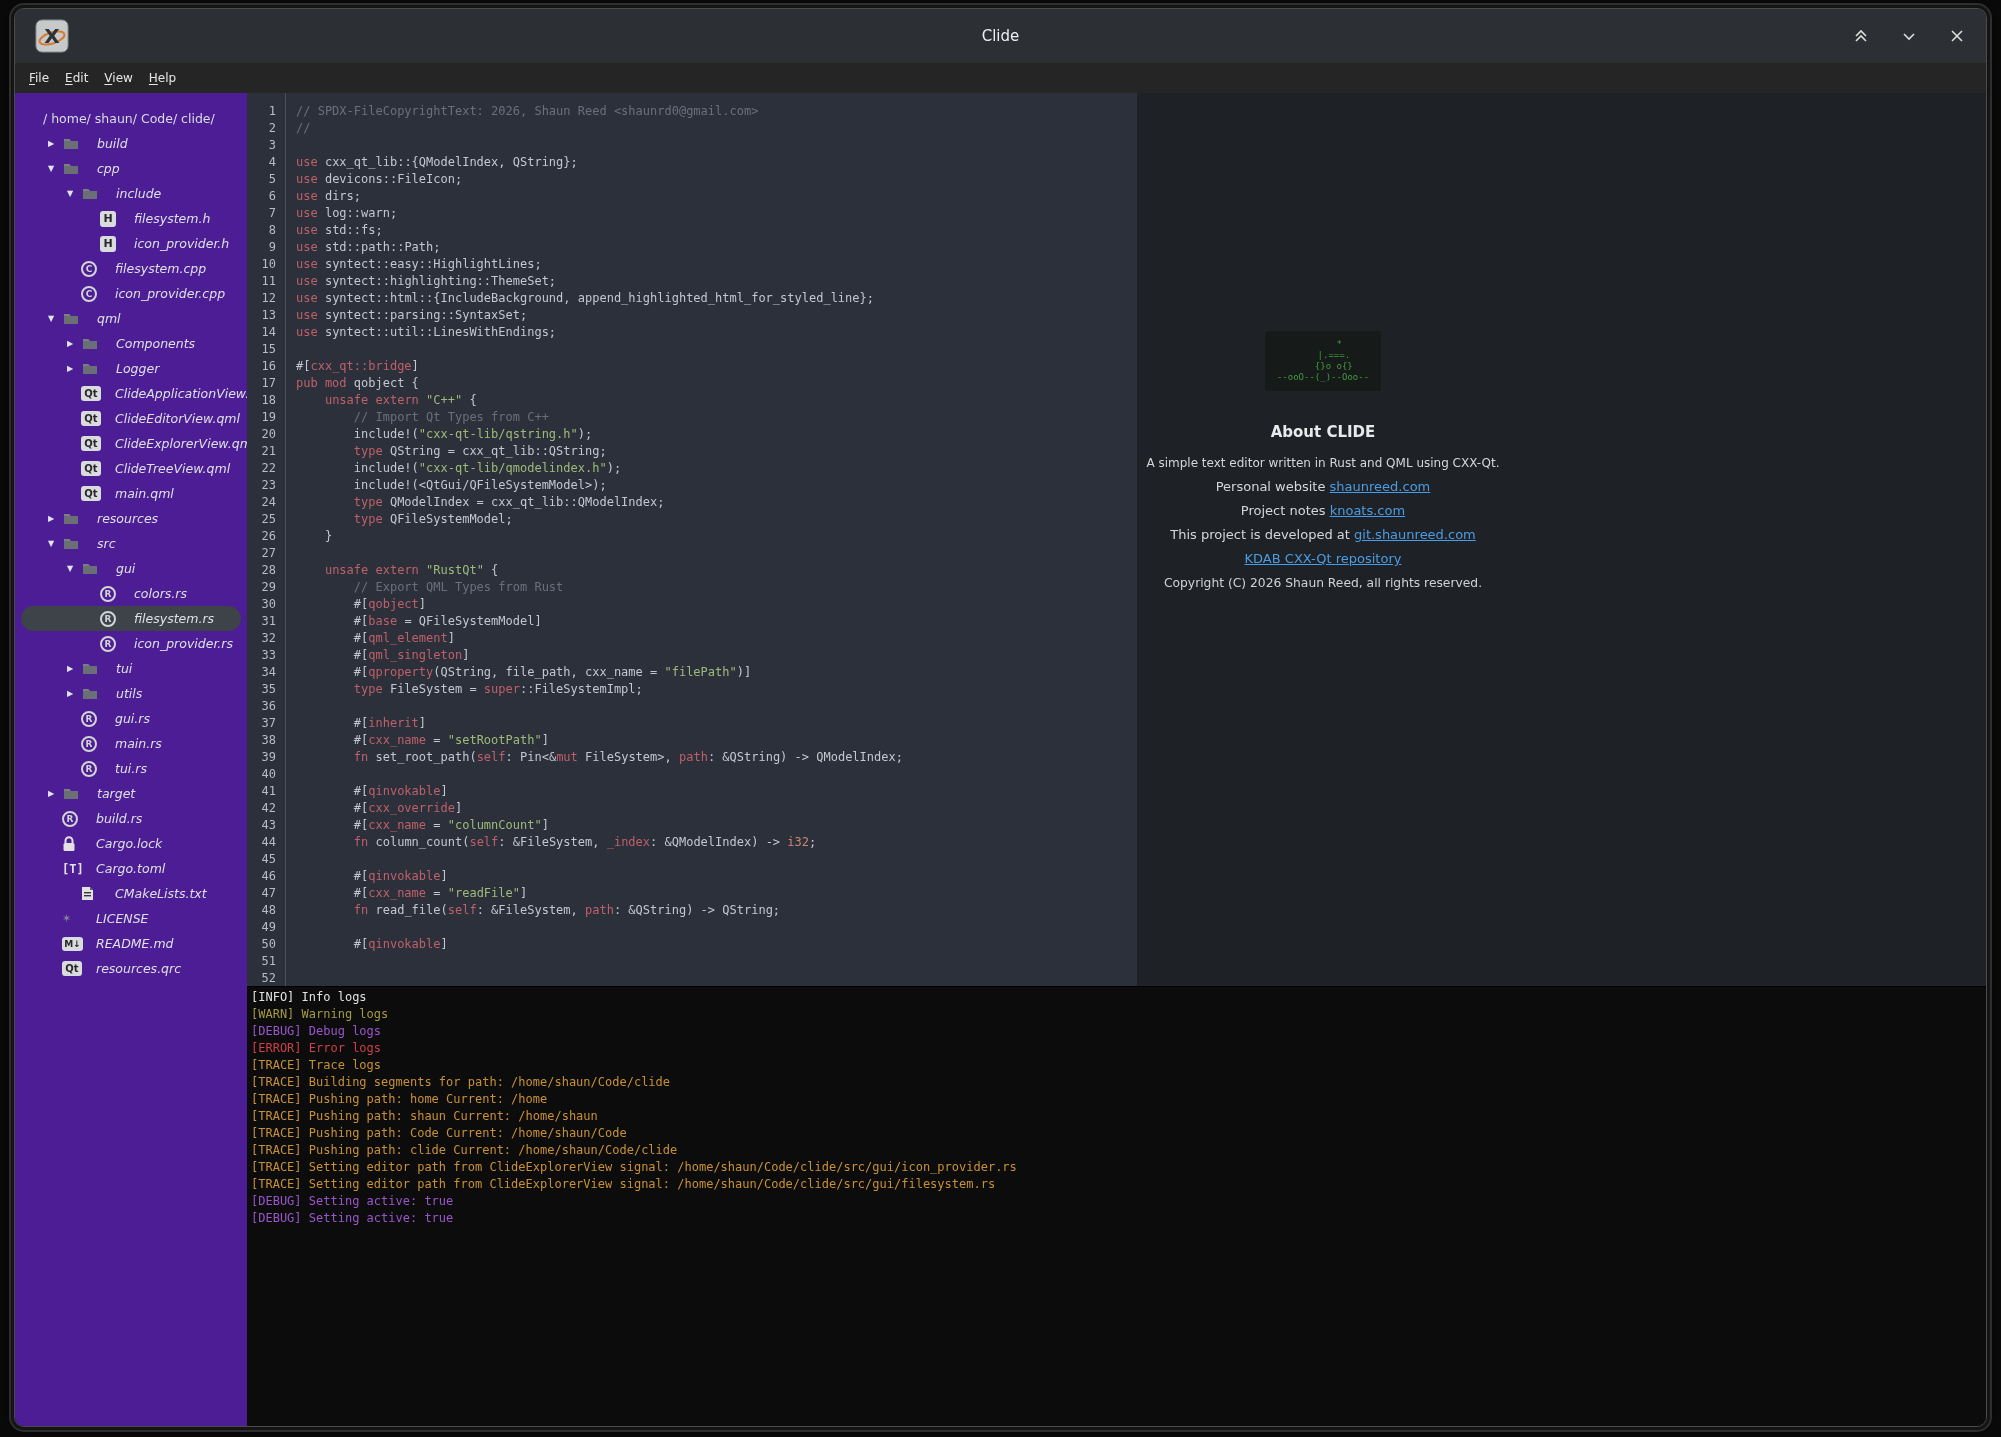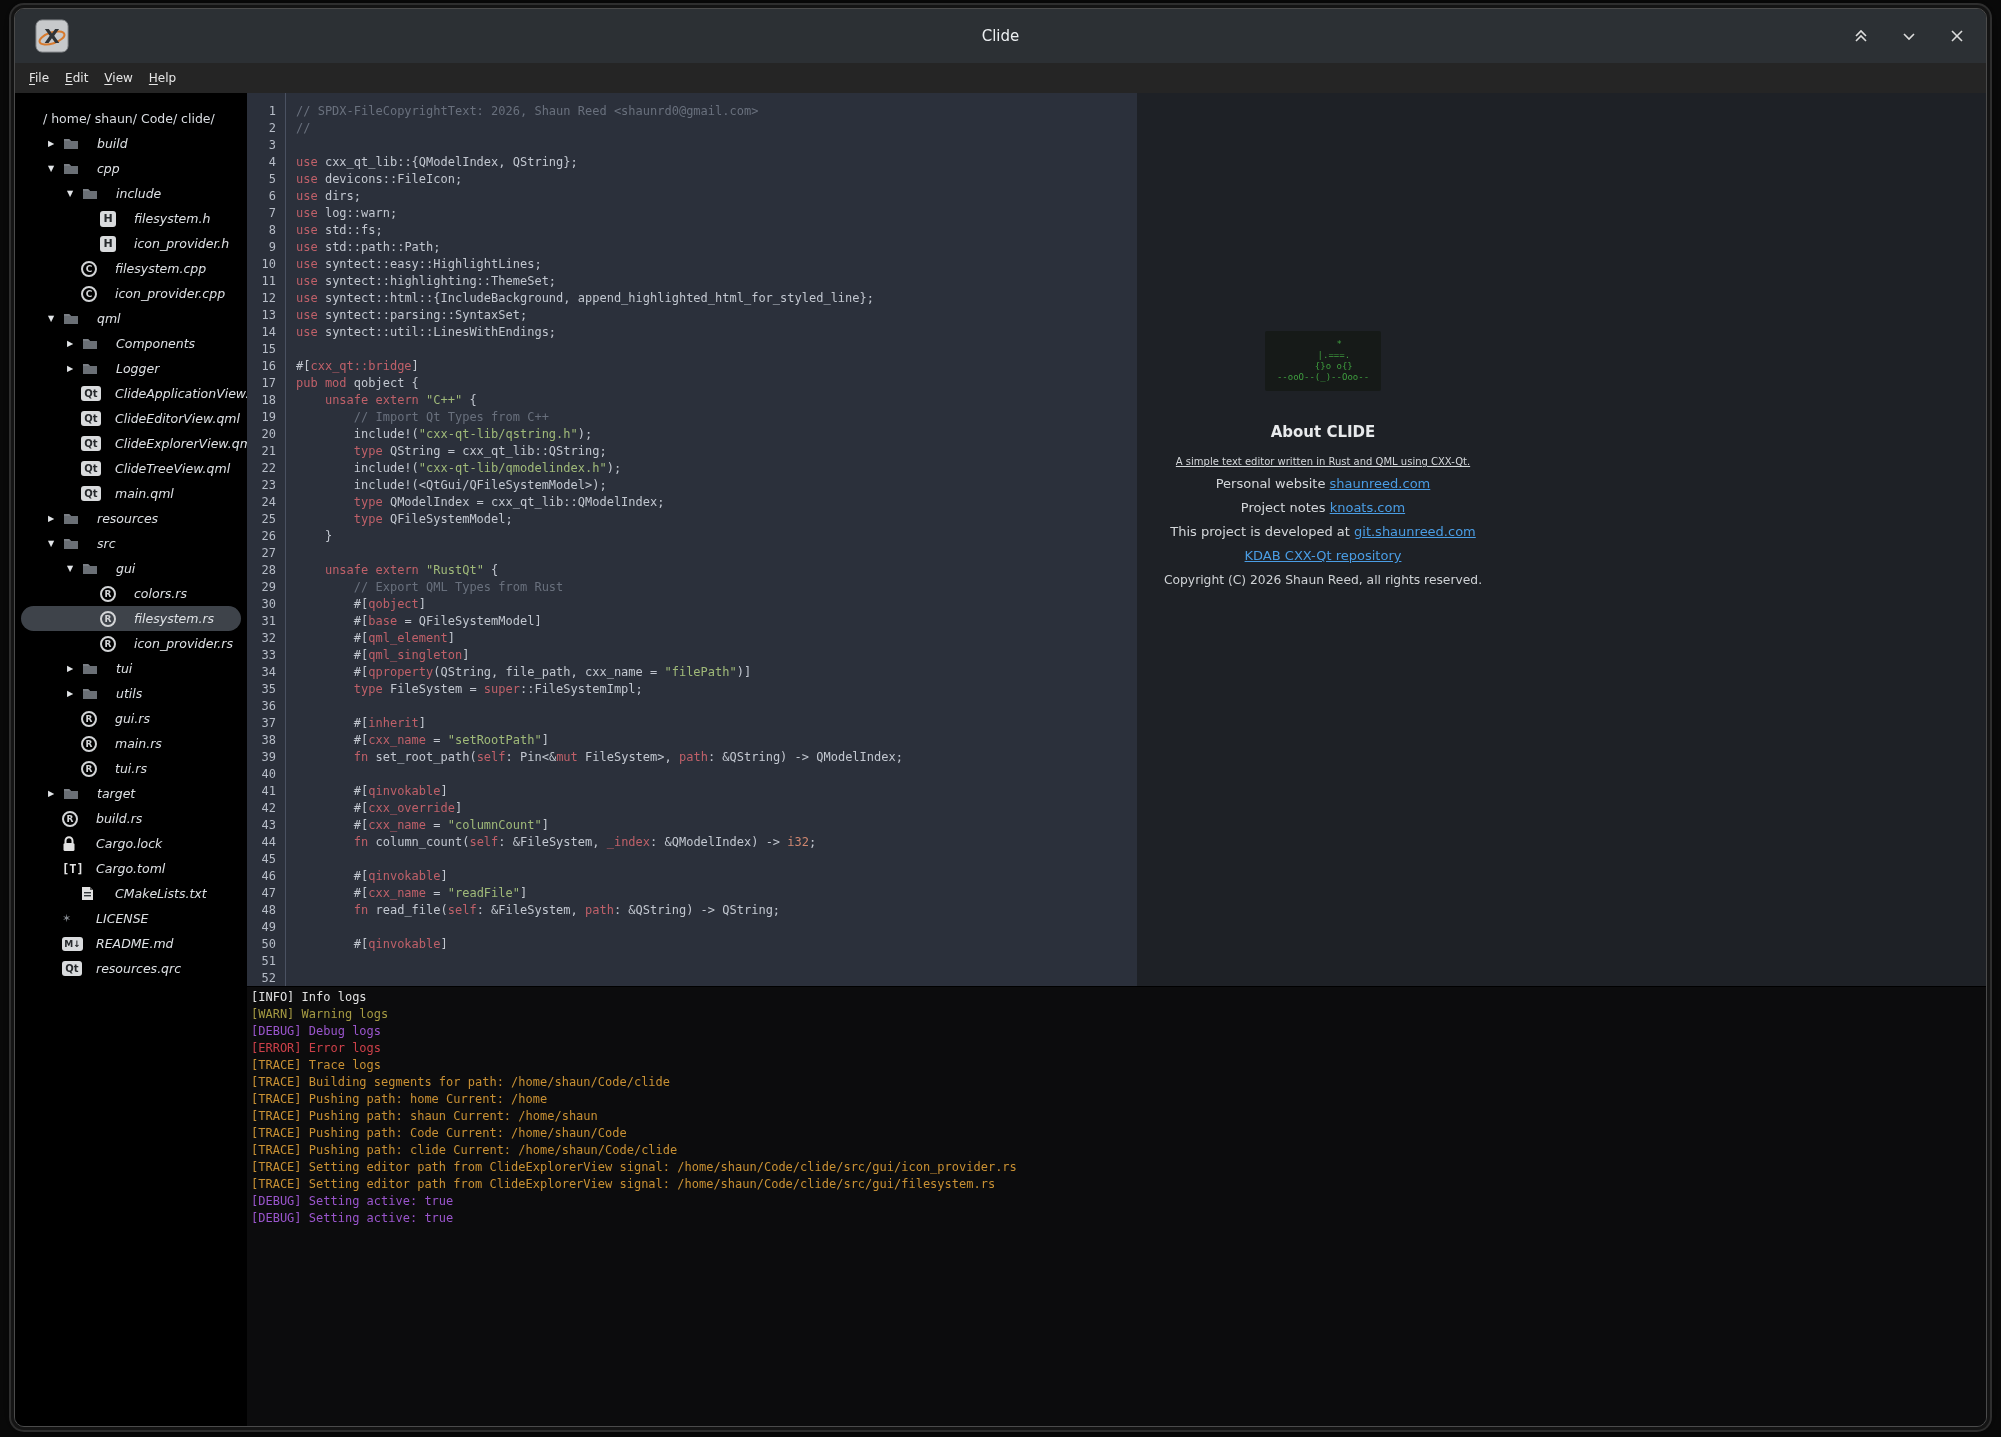--- a/index.html
+++ b/index.html
@@ -15,21 +15,21 @@
   .title{position:absolute;left:0;right:0;text-align:center;color:#eceff1;font-size:15px;}
   .controls{margin-left:auto;display:flex;gap:30px;z-index:1;align-items:center;}
   .wbtn{background:none;border:none;padding:0;margin:0;cursor:pointer;display:flex;align-items:center;}
   
   .menubar{height:30px;background:#252525;display:flex;align-items:center;padding-left:6px;flex:none;}
   .menu-item{color:#e6e6e6;font-size:12px;padding:0 8px;cursor:default;}
   .menu-item u{text-decoration:underline;text-underline-offset:2px;}
   
   .content{flex:1;display:flex;background:#1e2126;min-height:0;}
   
-  .sidebar{width:232px;flex:none;background:#000000;padding-top:13px;overflow:hidden;font-size:12.5px;color:#dde0e4;}
+  .sidebar{width:232px;flex:none;background:#4c1d95;padding-top:13px;overflow:hidden;font-size:12.5px;color:#dde0e4;}
   .rootrow{height:25px;display:flex;align-items:center;padding-left:28px;color:#d9dde2;}
   .trow{height:25px;display:flex;align-items:center;color:#dde0e4;white-space:nowrap;overflow:hidden;}
   .trow.sel{background:#3e434a;border-radius:13px;margin:0 6px;}
   .arrow{width:15px;flex:none;font-size:8px;color:#e2e5e8;display:inline-flex;align-items:center;}
   .ticon{width:22px;flex:none;display:inline-flex;align-items:center;justify-content:flex-start;}
   .tlabel{margin-left:12px;font-style:italic;}
   .badge{display:inline-flex;align-items:center;justify-content:center;background:#d9dbdd;color:#26292c;
     font-weight:bold;border-radius:3px;font-size:10px;}
   .badge.h{width:16px;height:16px;font-size:11px;}
   .badge.qt{width:20px;height:15px;font-size:10px;}
@@ -51,21 +51,21 @@
   .gutter .num{height:17px;line-height:17px;}
   .code{flex:1;padding-top:10px;padding-left:10px;overflow:hidden;}
   .cline{height:17px;line-height:17px;white-space:pre;}
   .sp{color:#c2c7d0}.sk{color:#bf6069}.ss{color:#a0ba79}.sc{color:#69707d}.st{color:#d08770}
   
   .about{flex:1;background:#1e2126;overflow:hidden;}
   .about-inner{width:372px;display:flex;flex-direction:column;align-items:center;margin-top:238px;text-align:center;}
   .art-box{background:#161a18;padding:8px 12px;border-radius:2px;}
   .art{margin:0;font-family:"DejaVu Sans Mono",monospace;font-size:9px;line-height:11px;color:#3f9e3f;white-space:pre;}
   .about-heading{margin-top:32px;font-size:15px;font-weight:bold;color:#e8eaec;}
-  .about-desc{margin-top:15px;font-size:10px;color:#d4d7da;text-decoration:underline;}
+  .about-desc{margin-top:15px;font-size:12px;color:#d4d7da;}
   .link-row{margin-top:9px;font-size:13px;color:#d4d7da;}
   .link-row a{color:#4a9de4;text-decoration:underline;}
   .copyright{margin-top:10px;font-size:12.3px;color:#cfd2d5;}
   
   .log{flex:1;background:#0c0c0d;border-top:1px solid #000;padding:2px 0 0 4px;overflow:hidden;
     font-family:"DejaVu Sans Mono",monospace;font-size:12px;}
   .logline{height:17px;line-height:17px;white-space:pre;}
   .lg-info{color:#e2e2e2}.lg-warn{color:#a59a43}.lg-debug{color:#9a55cc}.lg-error{color:#cc4049}.lg-trace{color:#c99134}
 </style>
 </head>

